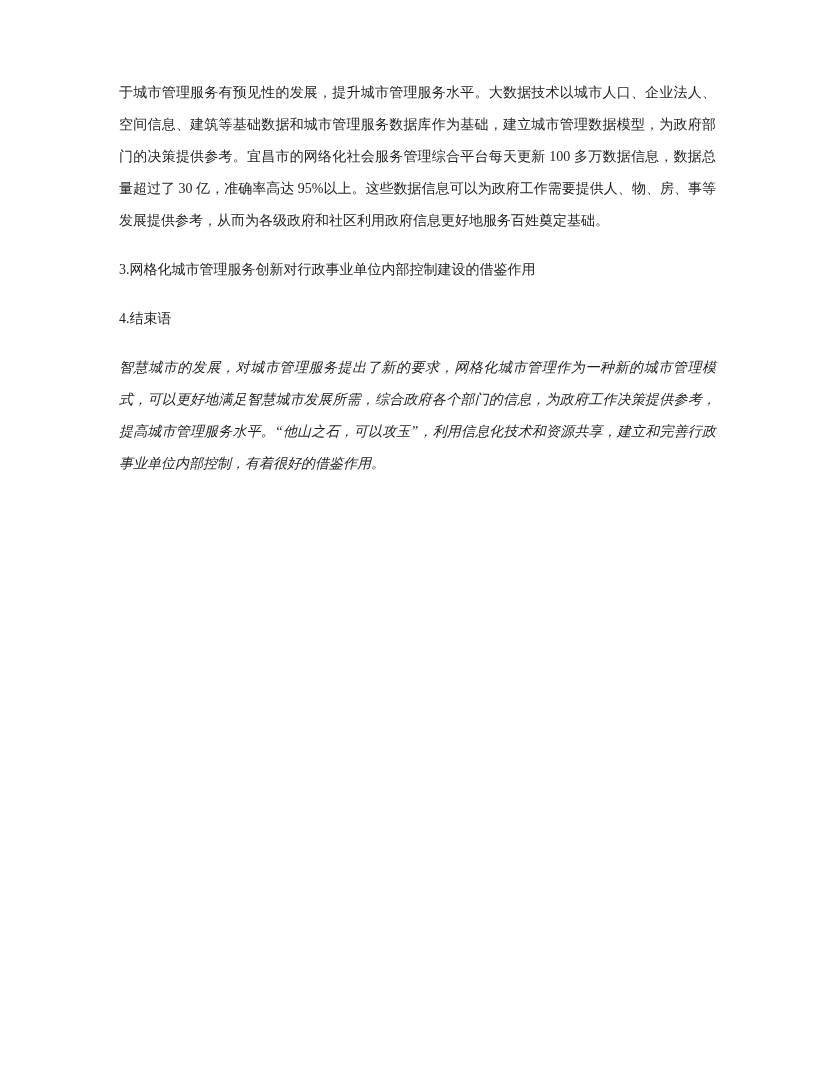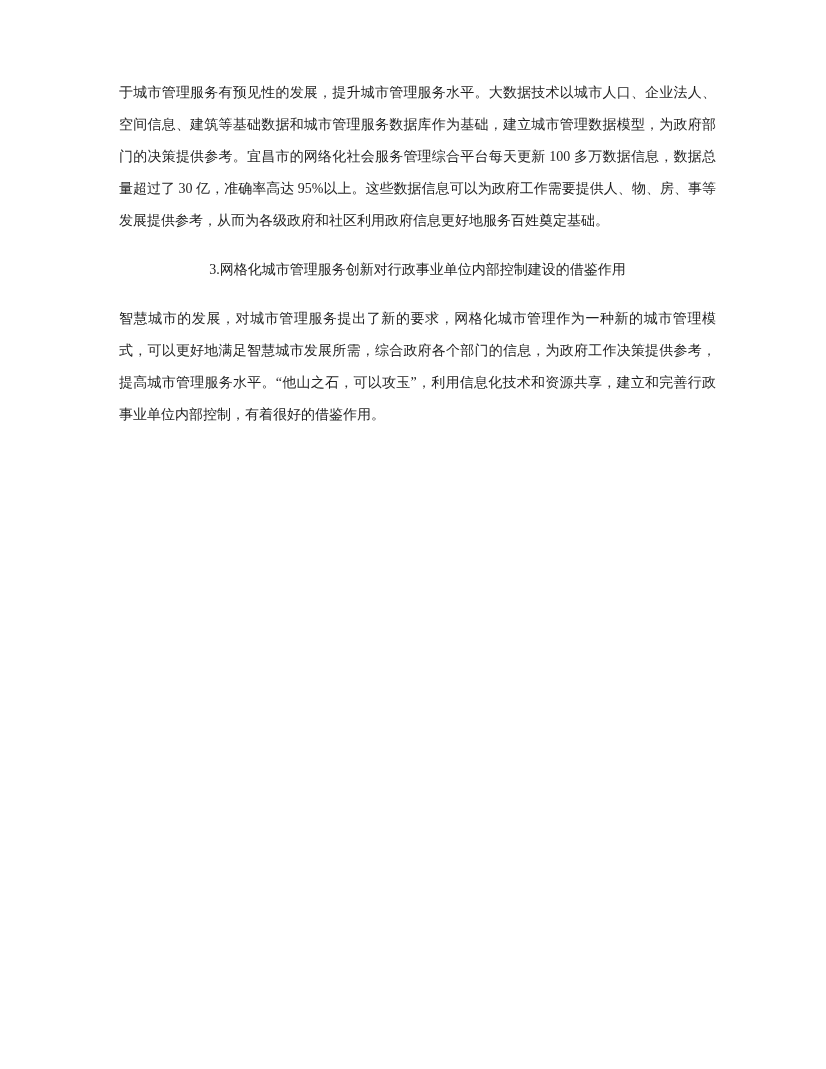--- a/index.html
+++ b/index.html
@@ -35,28 +35,30 @@
   }
   .content p,
   .content h2 {
     margin: 0 0 17px 0;
     padding: 0;
     font-size: 14px;
     font-weight: normal;
     line-height: 32px;
   }
   .content h2 {
-    text-align: center;
+    text-align: left;
   }
   .content p:last-child {
     margin-bottom: 0;
+    font-style: italic;
   }
 </style>
 </head>
 <body>
 
 <div class="page">
   <div class="content">
     <p class="body-para">于城市管理服务有预见性的发展，提升城市管理服务水平。大数据技术以城市人口、企业法人、空间信息、建筑等基础数据和城市管理服务数据库作为基础，建立城市管理数据模型，为政府部门的决策提供参考。宜昌市的网络化社会服务管理综合平台每天更新 100 多万数据信息，数据总量超过了 30 亿，准确率高达 95%以上。这些数据信息可以为政府工作需要提供人、物、房、事等发展提供参考，从而为各级政府和社区利用政府信息更好地服务百姓奠定基础。</p>
     <h2 class="heading">3.网格化城市管理服务创新对行政事业单位内部控制建设的借鉴作用</h2>
+    <h2 class="heading">4.结束语</h2>
     <p class="body-para">智慧城市的发展，对城市管理服务提出了新的要求，网格化城市管理作为一种新的城市管理模式，可以更好地满足智慧城市发展所需，综合政府各个部门的信息，为政府工作决策提供参考，提高城市管理服务水平。“他山之石，可以攻玉”，利用信息化技术和资源共享，建立和完善行政事业单位内部控制，有着很好的借鉴作用。</p>
   </div>
 </div>
 
 </body></html>

